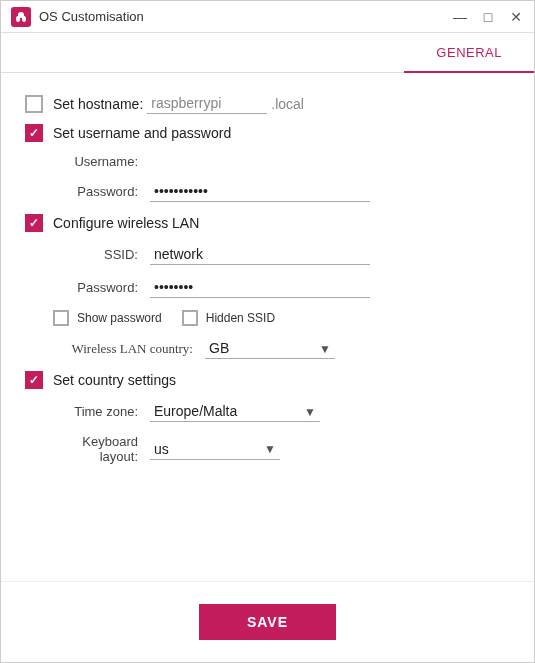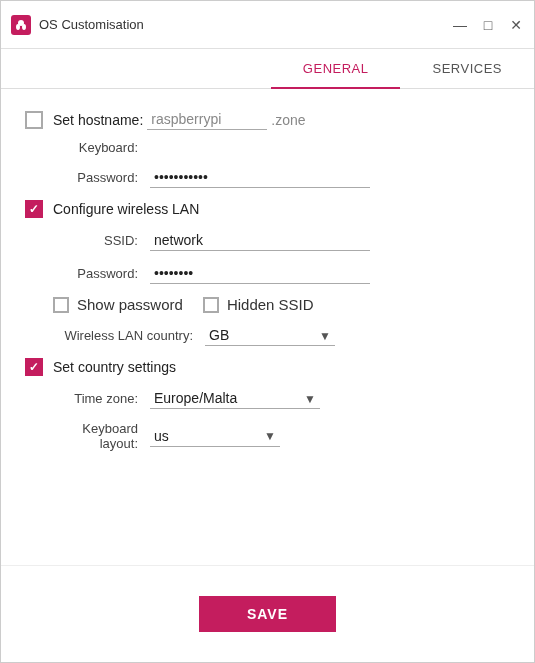--- a/index.html
+++ b/index.html
@@ -21,21 +21,21 @@
       box-shadow: 2px 2px 8px rgba(0,0,0,0.2);
       display: flex;
       flex-direction: column;
     }
     .titlebar {
       display: flex;
       align-items: center;
       padding: 6px 10px;
       background: #fff;
       border-bottom: 1px solid #e0e0e0;
-      height: 48px;
+      height: 32px;
     }
     .titlebar-icon {
       width: 20px;
       height: 20px;
       margin-right: 8px;
       background: #c41d5e;
       border-radius: 3px;
       display: flex;
       align-items: center;
       justify-content: center;
@@ -212,27 +212,27 @@
       height: 16px;
       border: 2px solid #aaa;
       display: flex;
       align-items: center;
       justify-content: center;
       cursor: pointer;
       flex-shrink: 0;
       background: #fff;
     }
     .check-label-sm {
-      font-size: 15px;
+      font-size: 12px;
       color: #333;
     }
     .footer {
       display: flex;
       justify-content: center;
-      padding: 30px;
+      padding: 22px;
       background: #fff;
       border-top: 1px solid #eee;
     }
     .save-btn {
       background: #c41d5e;
       color: #fff;
       border: none;
       padding: 10px 48px;
       font-size: 14px;
       font-weight: 600;
@@ -259,36 +259,37 @@
       <span class="titlebar-btn">—</span>
       <span class="titlebar-btn">□</span>
       <span class="titlebar-btn">✕</span>
     </div>
   </div>
 
   <div class="tabs">
     <div class="tab active">
       <span>GENERAL</span>
     </div>
-    <div class="tab">
-      <span>SERVICES</span>
-    </div>
   </div>
 
   <div class="content">
 
     <div class="hostname-row">
       <div class="checkbox-custom"></div>
       <span class="checkbox-label">Set hostname:</span>
       <input class="hostname-input" type="text" value="raspberrypi" style="">
-      <span class="hostname-suffix">.zone</span>
-    </div>
-
-    <div class="field-row">
-      <span class="field-label">Keyboard:</span>
+      <span class="hostname-suffix">.local</span>
+    </div>
+
+    <div class="checkbox-row">
+      <div class="checkbox-custom checked"></div>
+      <span class="checkbox-label">Set username and password</span>
+    </div>
+    <div class="field-row">
+      <span class="field-label">Username:</span>
     </div>
     <div class="field-row">
       <span class="field-label">Password:</span>
       <input class="field-input" type="password" value="password123" style="">
     </div>
 
     <div class="checkbox-row" style="margin-top:6px;">
       <div class="checkbox-custom checked"></div>
       <span class="checkbox-label">Configure wireless LAN</span>
     </div>
@@ -306,21 +307,21 @@
         <div class="checkbox-small"></div>
         <span class="check-label-sm">Show password</span>
       </div>
       <div class="inline-check">
         <div class="checkbox-small"></div>
         <span class="check-label-sm">Hidden SSID</span>
       </div>
     </div>
 
     <div class="field-row">
-      <span class="field-label" style="width:140px; ">Wireless LAN country:</span>
+      <span class="field-label" style="width:140px; font-family:Liberation Serif, serif;">Wireless LAN country:</span>
       <div class="select-wrapper">
         <select class="field-select">
           <option>GB</option>
           <option>US</option>
           <option>DE</option>
           <option>FR</option>
           <option>IT</option>
         </select>
         <span class="select-arrow">▼</span>
       </div>

